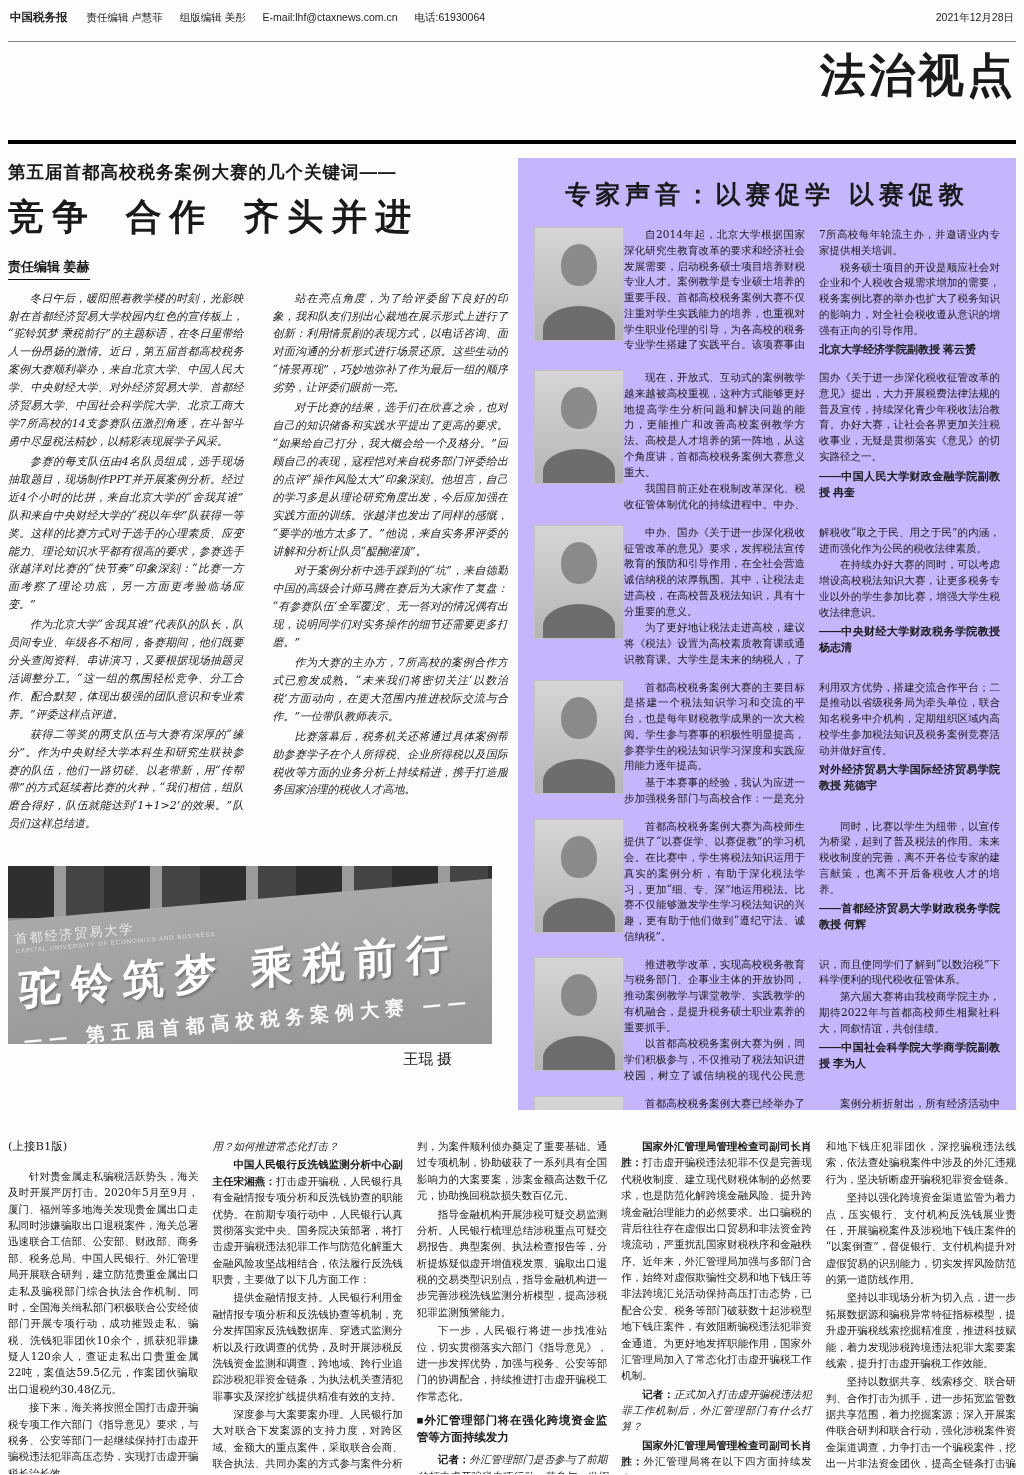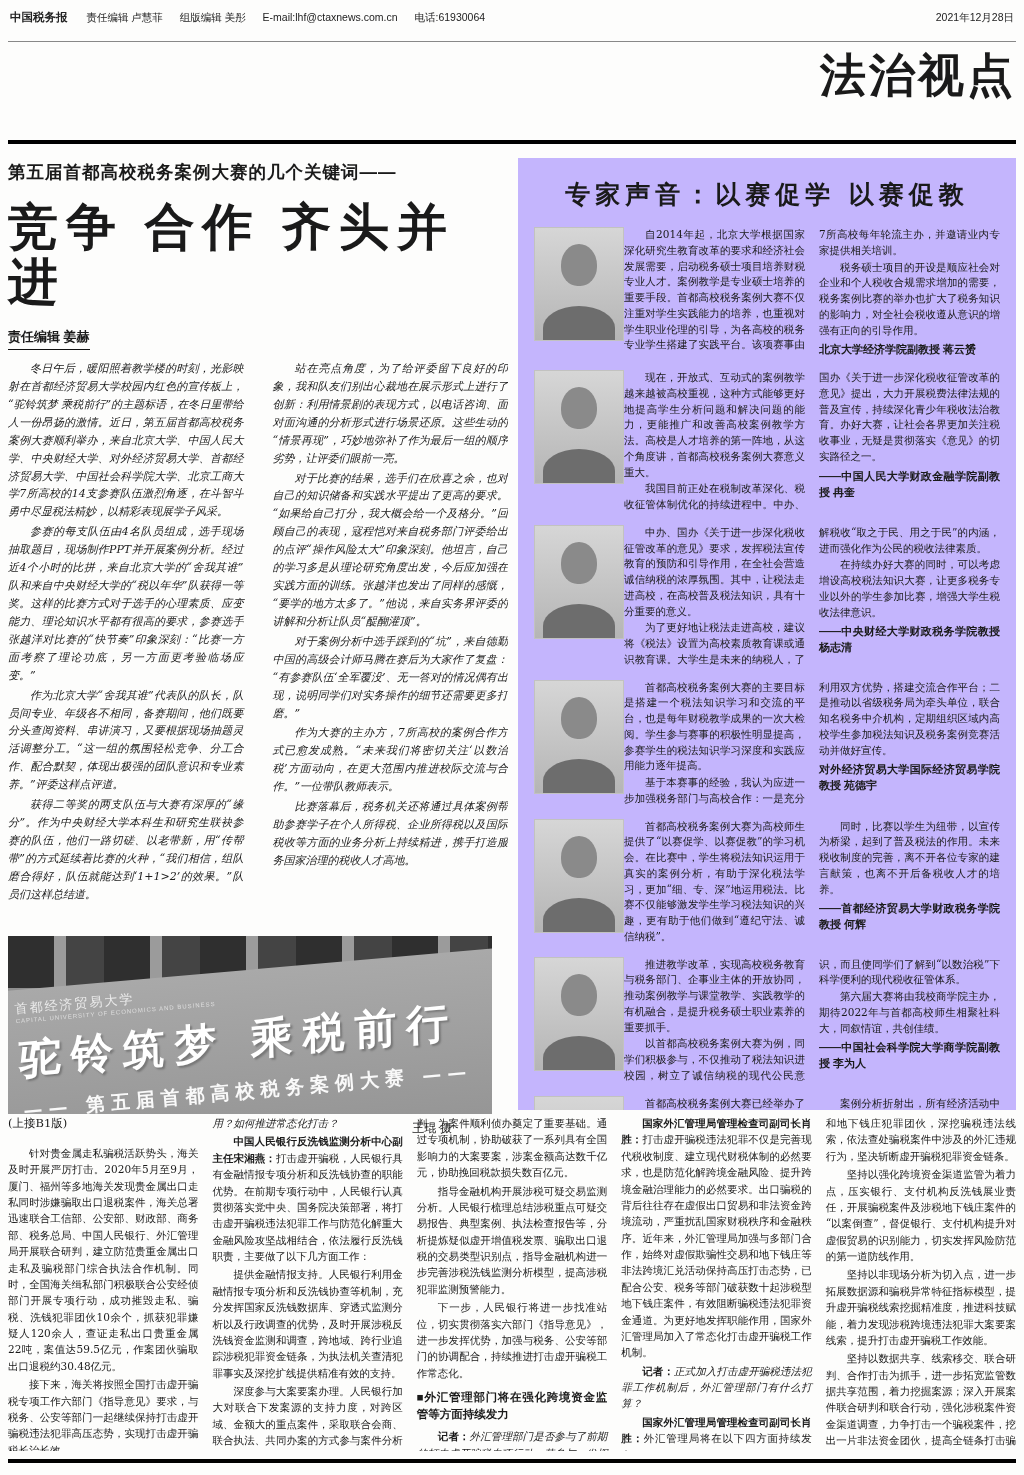--- a/index.html
+++ b/index.html
@@ -15,54 +15,54 @@
   .sec-title{font-family:"Liberation Sans",sans-serif;font-weight:bold;font-size:46px;letter-spacing:3px;line-height:1;}
   .rule-line{flex:0 0 330px;height:2px;background:#222;margin:0 10px 10px 12px;}
   .focus{font-size:30px;color:#14532d;letter-spacing:3px;margin-bottom:-2px;}
   .mast-spacer{flex:1;}
   .pageno{font-weight:bold;font-size:40px;line-height:1;background:#e6e6e4;padding:8px 12px 13px;}
   .thick-rule{height:4px;background:#000;margin-top:10px;}
   
   .content{display:flex;gap:10px;margin-top:14px;height:952px;}
   .left{width:500px;flex:none;}
   .kicker{font-family:"Liberation Sans",sans-serif;font-weight:bold;font-size:17.5px;letter-spacing:1px;margin:2px 0 10px;}
-  .headline{font-family:Liberation Serif, serif;font-weight:bold;font-size:50px;letter-spacing:8px;margin:16px 0 16px;line-height:1.1;}
+  .headline{font-family:Liberation Mono, monospace;font-weight:bold;font-size:36px;letter-spacing:8px;margin:16px 0 16px;line-height:1.1;}
   .byline{font-weight:bold;font-size:13px;border-bottom:1.5px solid #111;display:inline-block;padding-bottom:3px;margin-bottom:10px;
           font-family:"Liberation Sans",sans-serif;}
   .acols{display:flex;gap:29px;height:566px;overflow:hidden;font-style:italic;}
   .acol{flex:1;font-size:11px;line-height:1.63;text-align:justify;}
   .acol p{margin:0 0 2px;text-indent:2em;}
   
   .photo{position:relative;width:484px;height:178px;background:#8f8f8f;overflow:hidden;margin-top:10px;}
   .building{position:absolute;top:0;left:0;right:0;height:52px;
             background:repeating-linear-gradient(90deg,#2f2f2f 0 46px,#9b9b9b 46px 58px,#444 58px 96px);}
   .banner{position:absolute;left:-24px;right:-24px;top:34px;bottom:-36px;background:linear-gradient(180deg,#a9a9a9,#949494);
           transform:rotate(-5deg);padding:10px 36px;}
   .univ{color:#f2f2f2;font-size:13px;letter-spacing:2px;opacity:.9;}
   .univ-en{display:block;font-size:6px;letter-spacing:1px;opacity:.8;font-family:"Liberation Sans",sans-serif;}
   .banner-main{color:#fff;font-weight:bold;font-size:42px;letter-spacing:10px;margin-top:8px;
                text-shadow:2px 2px 2px rgba(0,0,0,.25);transform:skewX(-4deg);}
   .banner-sub{color:#fff;font-size:19px;font-weight:bold;letter-spacing:6px;margin-top:10px;opacity:.95;}
-  .credit{width:484px;text-align:right;font-size:12px;padding:6px 40px 0 0;box-sizing:border-box;}
+  .credit{width:484px;text-align:right;font-size:15px;padding:6px 40px 0 0;box-sizing:border-box;font-family:Liberation Serif, serif;}
   
   .panel{flex:1;background:#c4b5fd;padding:14px 16px 20px;box-sizing:border-box;overflow:hidden;}
   .panel-title{text-align:center;font-weight:bold;font-size:25px;letter-spacing:5px;margin:6px 0 16px;}
   .expert{display:flex;gap:0;margin-bottom:12px;}
   .portrait{width:88px;height:112px;flex:none;background:linear-gradient(180deg,#d6d6d6,#b5b5b5);position:relative;overflow:hidden;
             border:1px solid #c2c2c0;}
   .portrait::before{content:'';position:absolute;top:16px;left:50%;transform:translateX(-50%);
                     width:36px;height:42px;border-radius:50% 50% 46% 46%;background:#8a8a8a;}
   .portrait::after{content:'';position:absolute;bottom:-10px;left:50%;transform:translateX(-50%);
                    width:72px;height:44px;border-radius:50% 50% 0 0;background:#6d6d6d;}
   .quote{flex:1;font-size:10.5px;line-height:1.5;text-align:justify;columns:2;column-gap:14px;}
   .quote p{margin:0 0 1px;text-indent:2em;}
   .attribution{display:block;font-family:"Liberation Sans",sans-serif;font-weight:bold;font-size:11px;
                margin-top:4px;text-indent:0;line-height:1.45;}
   
-  .bottom{display:flex;gap:14px;margin-top:5px;height:336px;overflow:hidden;}
+  .bottom{display:flex;gap:14px;margin-top:28px;height:336px;overflow:hidden;}
   .bcol{flex:1;font-size:10.5px;line-height:1.56;text-align:justify;}
   .bcol p{margin:0 0 2px;text-indent:2em;}
   .cont-tag{font-size:11.5px;text-indent:0 !important;margin-bottom:12px !important;}
   .subhead{font-family:"Liberation Sans",sans-serif;font-weight:bold;font-size:11.5px;text-indent:0 !important;
            margin:8px 0 6px !important;line-height:1.45;}
   .reporter{font-style:italic;}
   .lead{font-weight:bold;font-family:"Liberation Sans",sans-serif;font-style:normal;}
   .bottom-rule{height:4px;background:#000;margin-top:8px;}
 </style>
 </head>

